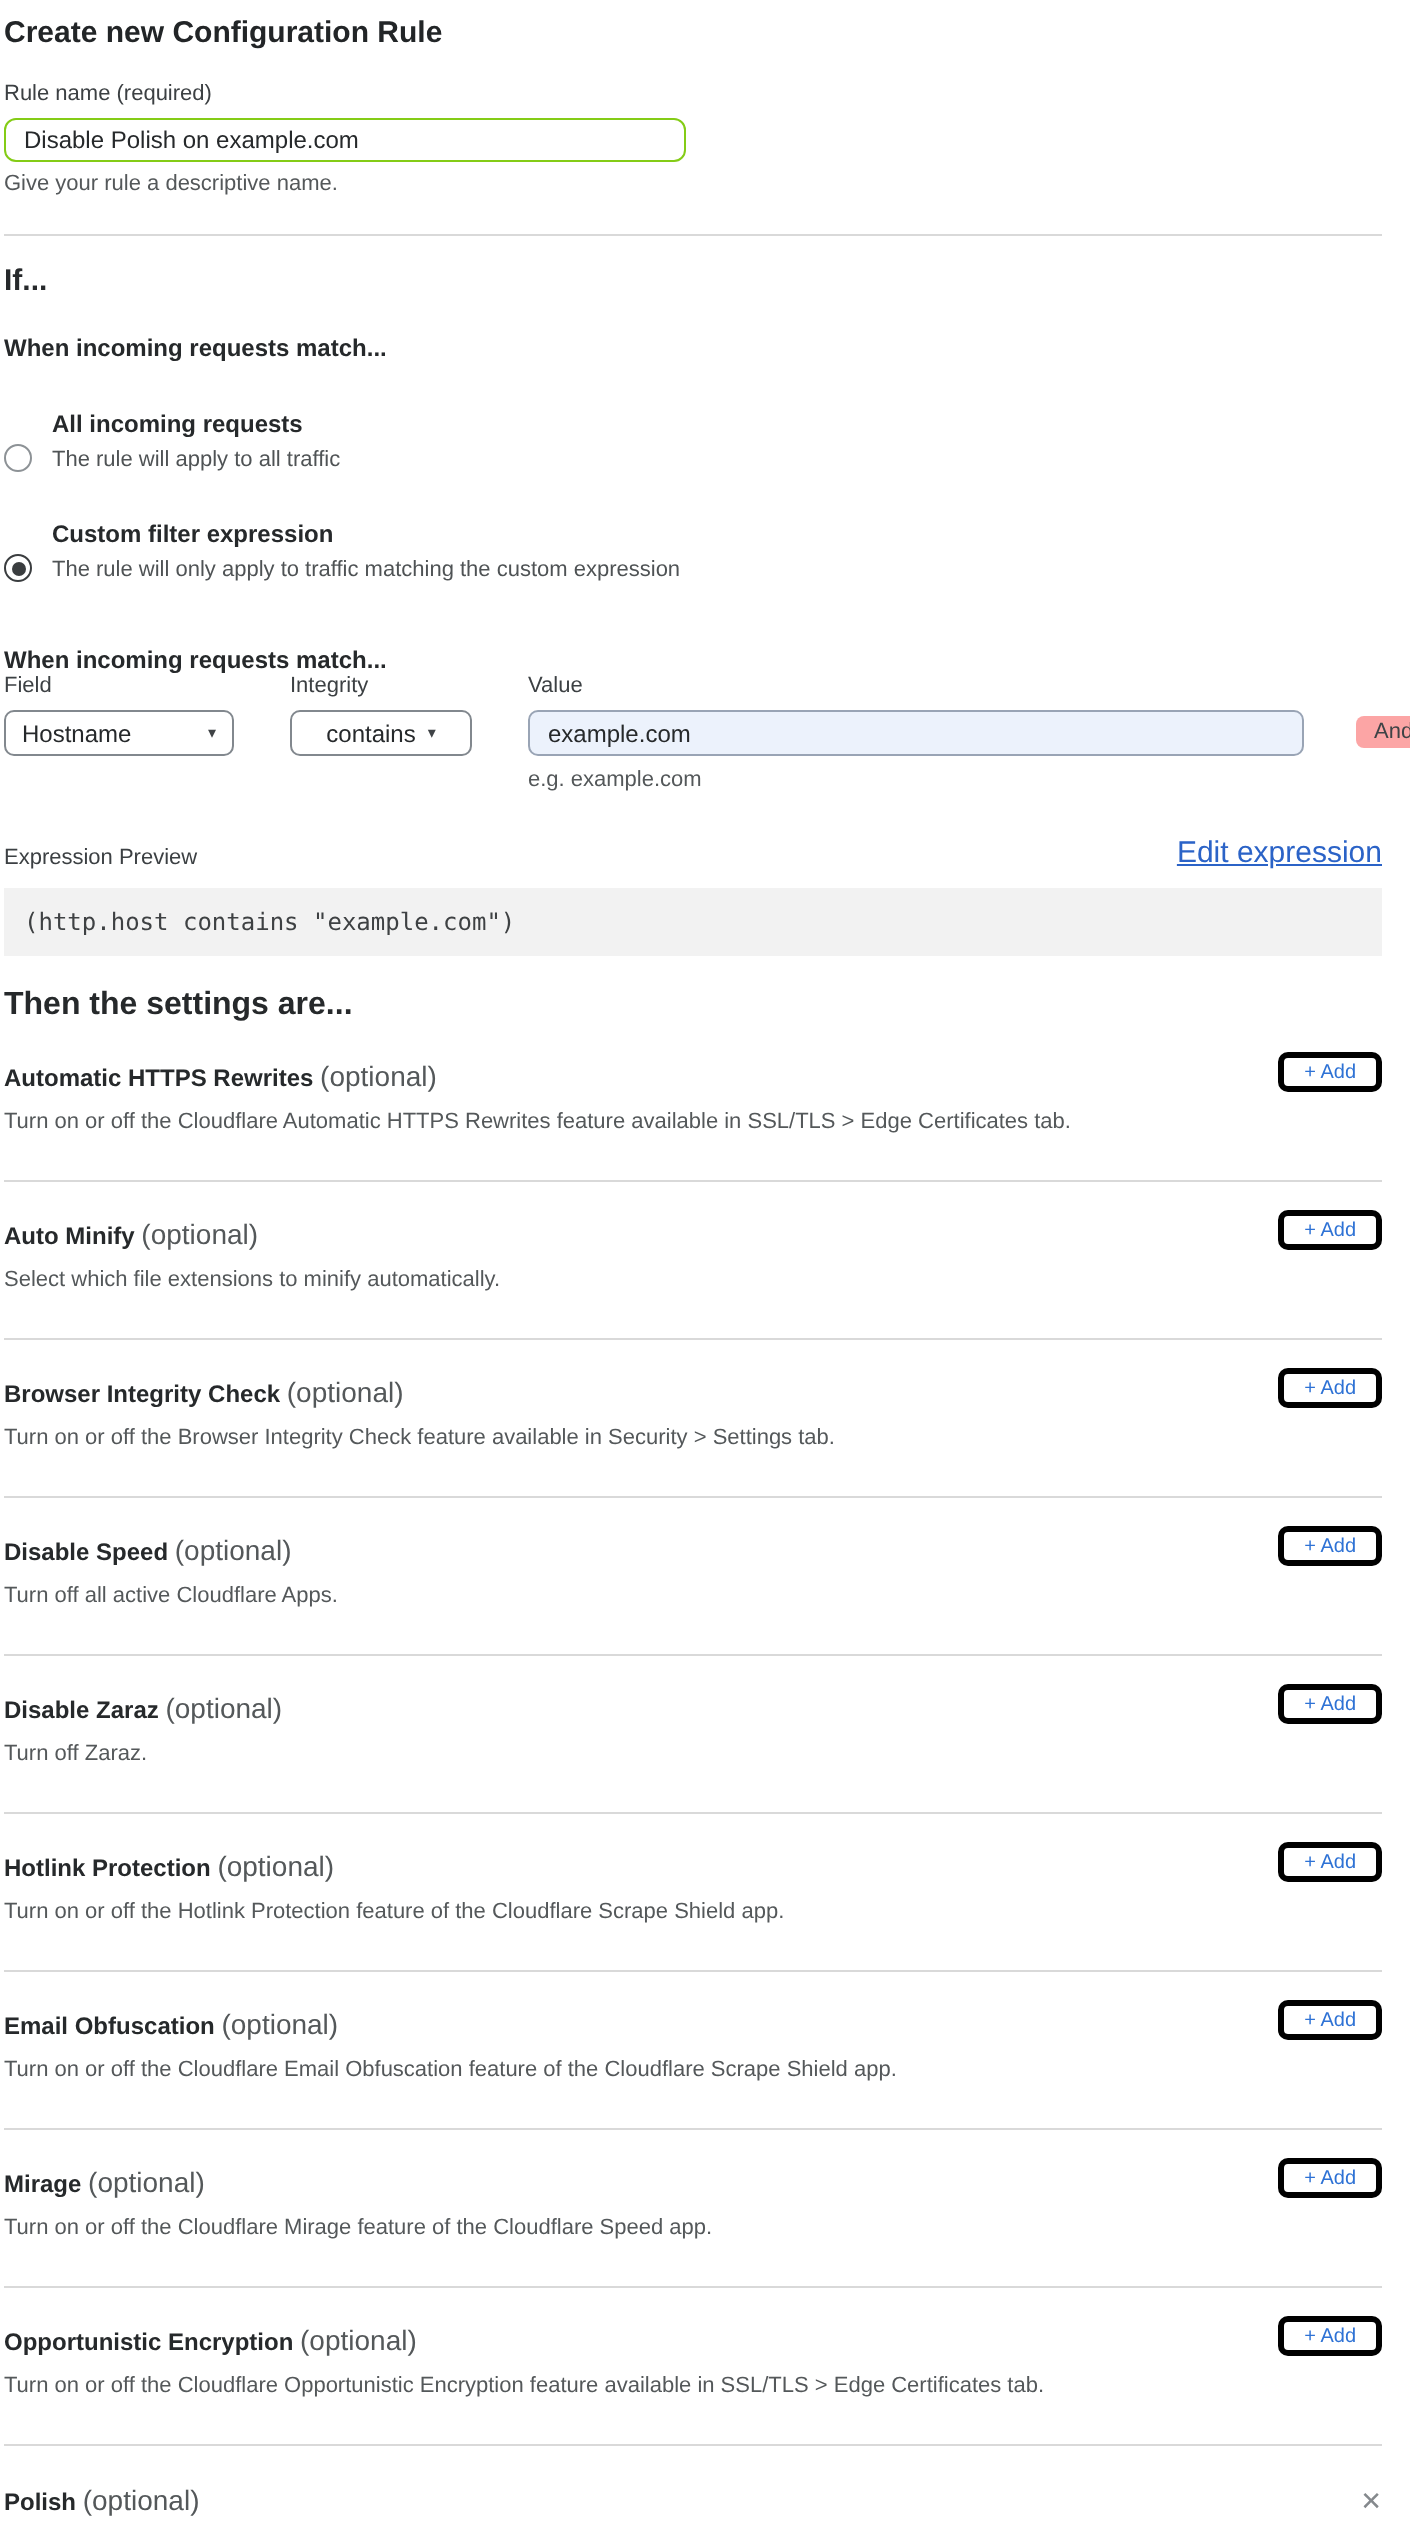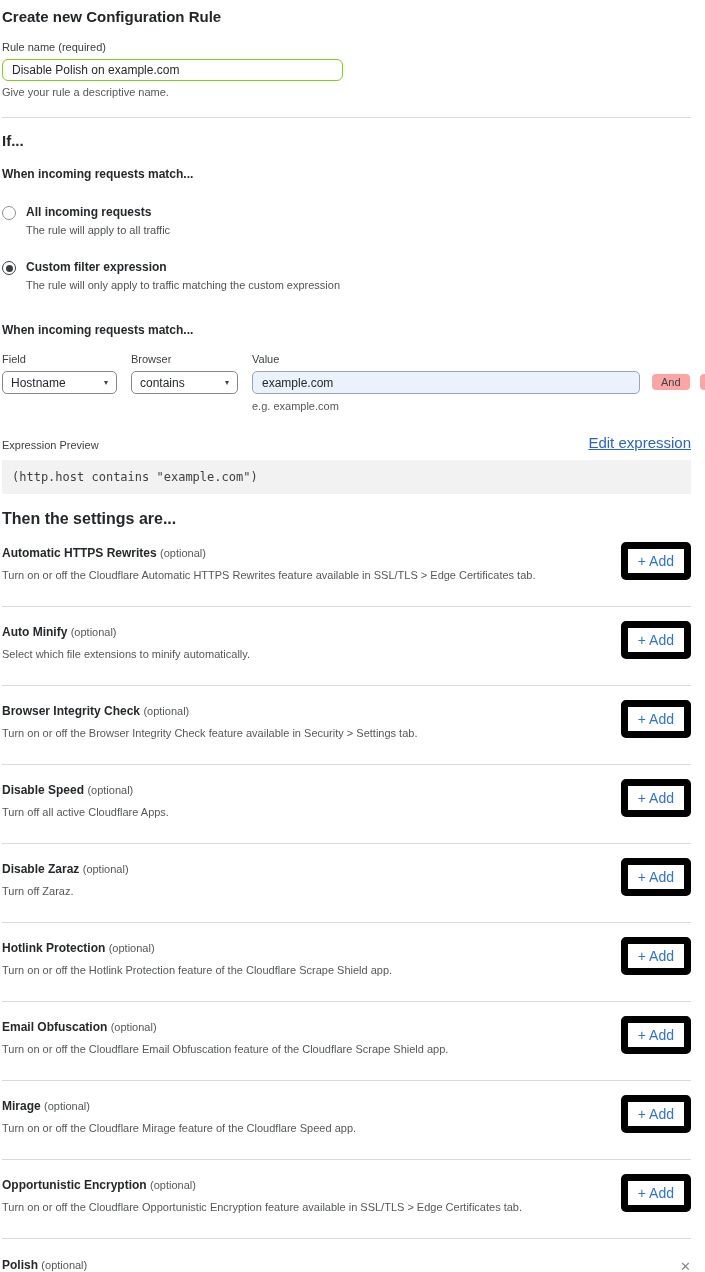--- a/index.html
+++ b/index.html
@@ -26,44 +26,44 @@
     font-family: "Liberation Sans", sans-serif;
     outline: none; background: #fff;
   }
   .rule-name-helper { margin-top: 5px; }
 
   .divider { border: none; border-top: 1px solid #d9d9d9; margin-top: 19px; }
 
   .if-heading { font-size: 15px; font-weight: bold; margin-top: 14px; }
   .match-label { font-size: 12px; font-weight: bold; margin-top: 18px; }
 
-  .radio-row { display: flex; gap: 10px; align-items: flex-start; margin-top: 24px; cursor: default; }
+  .radio-row { display: flex; gap: 10px; align-items: flex-end; margin-top: 24px; cursor: default; }
   .radio-circle {
     width: 14px; height: 14px; border: 1px solid #8d9296; border-radius: 50%;
     background: #fff; flex: 0 0 auto; margin-top: 1px;
     display: flex; align-items: center; justify-content: center;
   }
   .radio-row.selected .radio-circle { border-color: #3a3d3f; }
   .radio-row.selected .radio-circle::after {
     content: ''; width: 7px; height: 7px; background: #3a3d3f; border-radius: 50%;
   }
   .radio-title { font-size: 12px; font-weight: bold; }
   .radio-desc { font-size: 11px; color: #4f5355; margin-top: 5px; }
 
   .cond-match-label { margin-top: 32px; }
-  .cond-grid { display: flex; gap: 14px; margin-top: 16px; align-items: flex-start; }
+  .cond-grid { display: flex; gap: 28px; align-items: flex-start; }
   .cond-col .field-label { margin-bottom: 6px; }
   .select-box {
     height: 23px; border: 1px solid #82888e; border-radius: 5px; background: #fff;
     display: flex; align-items: center; justify-content: space-between;
     padding: 0 8px; font-size: 12px; color: #26292b; cursor: default;
   }
   .select-caret { font-size: 8px; color: #3f4346; margin-left: 6px; }
   .w-field { width: 115px; }
-  .w-operator { width: 107px; }
+  .w-operator { width: 91px; justify-content: center; }
   .value-input {
     display: block; width: 388px; height: 23px;
     border: 1px solid #99a4b5; border-radius: 5px;
     background: #ecf2fc; padding: 0 9px; font-size: 12px; color: #26292b;
     font-family: "Liberation Sans", sans-serif; outline: none;
   }
   .andor { display: flex; gap: 10px; margin-left: -2px; align-self: flex-end; }
   .cond-grid .andor { align-self: flex-start; margin-top: 21px; }
   .andor-btn {
     height: 16px; padding: 0 9px; background: #fca5a5; border: none; border-radius: 4px;
@@ -75,27 +75,27 @@
   .expr-box {
     margin-top: 9px; height: 34px; background: #f2f2f2;
     display: flex; align-items: center; padding: 0 10px;
     font-family: "DejaVu Sans Mono", monospace; font-size: 12px; color: #3e4143;
   }
 
   .then-heading { font-size: 16px; font-weight: bold; margin-top: 16px; }
 
   .setting { position: relative; height: 79px; padding-top: 18px; border-bottom: 1px solid #d9d9d9; }
   .setting-title { font-size: 12px; font-weight: bold; }
-  .optional { font-weight: normal; color: #54585a; font-size: 11px; }
+  .optional { font-weight: normal; color: #54585a; font-size: 14px; }
   .setting-desc { font-size: 11px; color: #54585a; margin-top: 9px; max-width: 600px; }
   .add-btn {
     position: absolute; right: 0; top: 14px;
-    height: 38px; padding: 0 10px; background: #fff;
-    border: 7px solid #000000; border-radius: 5px;
-    font-size: 14px; color: #2e72d5; font-family: "Liberation Sans", sans-serif; cursor: pointer;
+    height: 20px; padding: 0 10px; background: #fff;
+    border: 3px solid #000000; border-radius: 5px;
+    font-size: 10px; color: #2e72d5; font-family: "Liberation Sans", sans-serif; cursor: pointer;
   }
 
   .setting-expanded { position: relative; padding-top: 19px; }
   .expanded-head { display: flex; justify-content: space-between; align-items: flex-start; }
   .close-icon { font-size: 13px; color: #85898d; cursor: pointer; line-height: 1; margin-top: 2px; }
 </style>
 </head>
 <body>
 
 <div class="page">
@@ -131,21 +131,21 @@
 
   <div class="cond-grid">
     <div class="cond-col">
       <div class="field-label">Field</div>
       <div class="select-box w-field">
         <span>Hostname</span>
         <span class="select-caret">▾</span>
       </div>
     </div>
     <div class="cond-col">
-      <div class="field-label">Browser</div>
+      <div class="field-label">Integrity</div>
       <div class="select-box w-operator">
         <span>contains</span>
         <span class="select-caret">▾</span>
       </div>
     </div>
     <div class="cond-col">
       <div class="field-label">Value</div>
       <input class="value-input" type="text" value="example.com" style="">
       <div class="helper-text" style="margin-top:6px;">e.g. example.com</div>
     </div>

